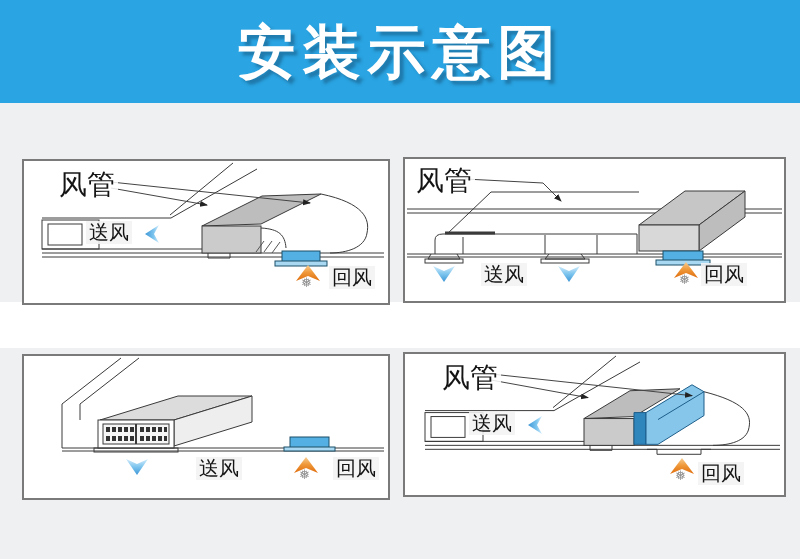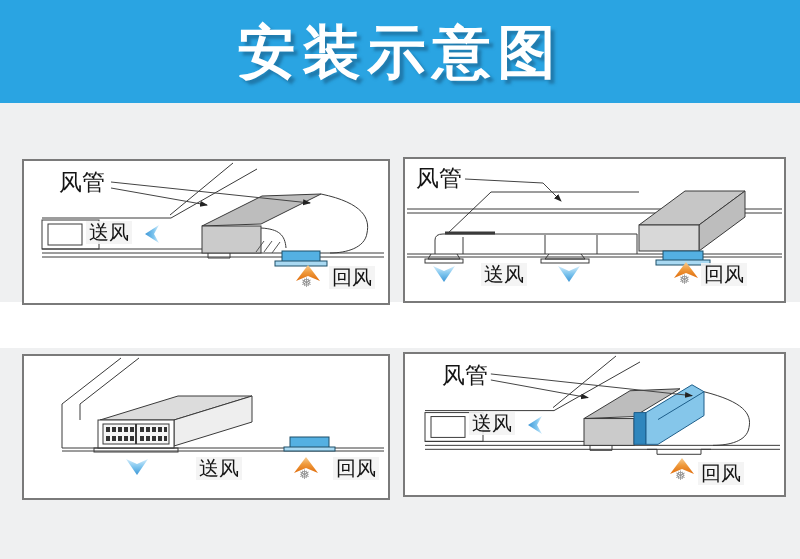--- a/index.html
+++ b/index.html
@@ -25,21 +25,21 @@
   }
   #panel1{left:22px;top:159px;width:368px;height:146px;}
   #panel2{left:403px;top:157px;width:383px;height:146px;}
   #panel3{left:22px;top:354px;width:368px;height:146px;}
   #panel4{left:403px;top:352px;width:383px;height:145px;}
   .art{position:absolute;left:0;top:0;width:100%;height:100%;}
   .lbl{
     position:absolute;font-size:20px;color:#141414;line-height:1.15;
     background:rgba(243,243,243,0.88);padding:0 3px;white-space:nowrap;
   }
-  .lbl.duct{background:rgba(255,255,255,0.85);font-size:23px;}
+  .lbl.duct{background:rgba(255,255,255,0.85);font-size:28px;}
   .arr{position:absolute;}
   .snow{
     position:absolute;font-size:13px;color:#8f8f8f;line-height:1;
     font-family:"DejaVu Sans",sans-serif;
   }
 </style>
 </head>
 <body>
 
 <div class="header">

